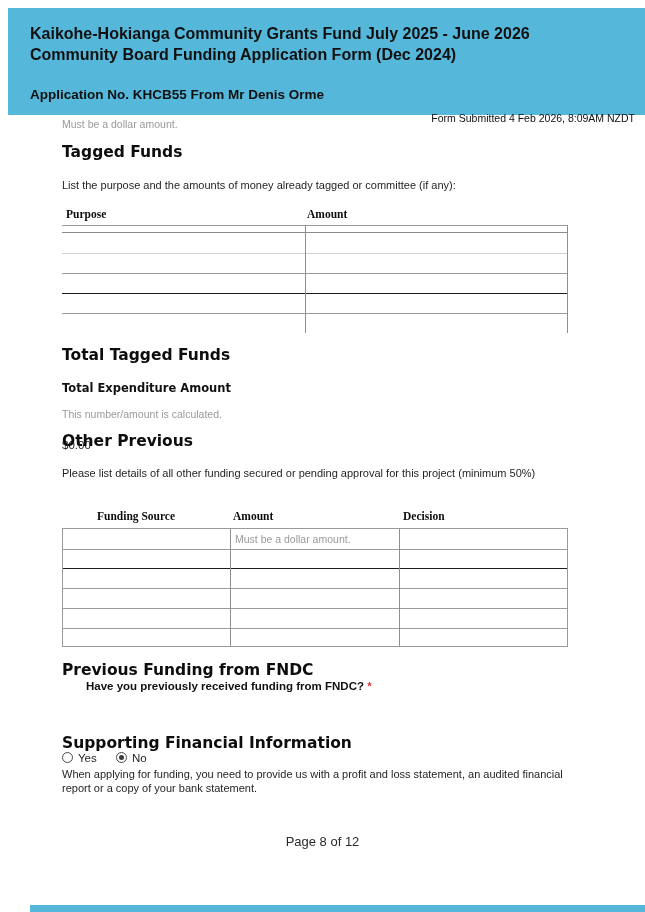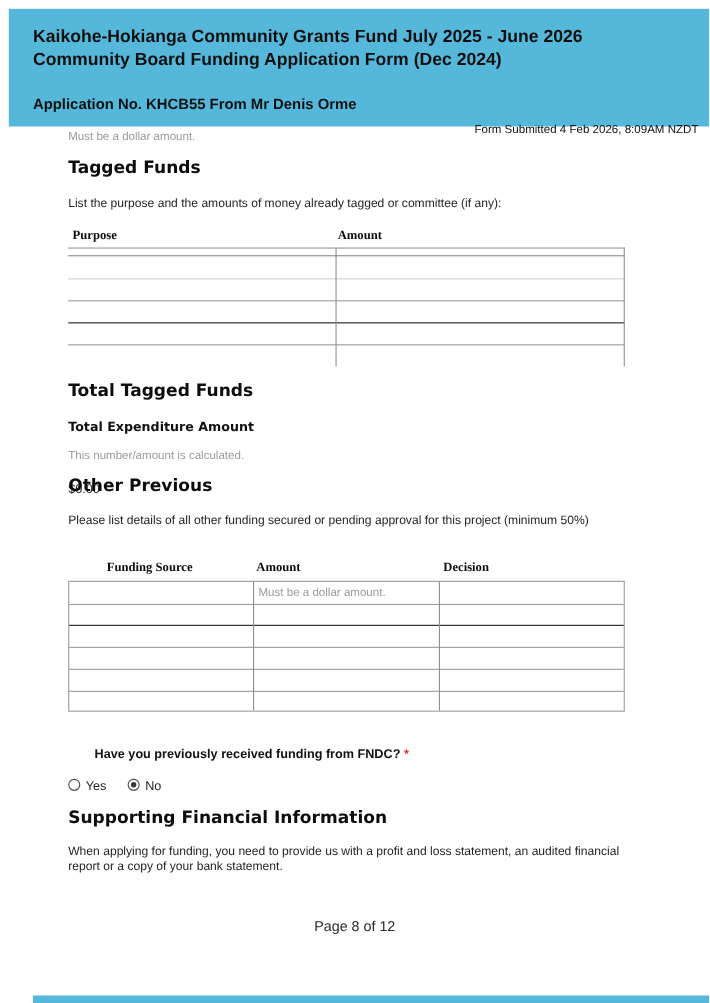--- a/index.html
+++ b/index.html
@@ -54,21 +54,21 @@
   .hline{position:absolute;left:0;right:0;height:1px;background:#9a9a9a;}
   .hline.light{background:#cfcfcf;}
   .hline.dark{background:#1d1d1d;}
   .hline.mid{background:#8a8a8a;}
   .vline{position:absolute;top:0;width:1px;background:#8f8f8f;}
   .cell-placeholder{
     position:absolute;font-size:10.5px;color:#9a9a9a;white-space:nowrap;
   }
   
   .radio-row{position:absolute;left:62px;font-size:11.5px;color:#1f1f1f;}
-  .radio-opt{display:inline-block;margin-right:16px;}
+  .radio-opt{display:inline-block;margin-right:16px;margin-top:44px;}
   .radio{
     display:inline-block;width:9px;height:9px;border:1px solid #4a4a4a;
     border-radius:50%;vertical-align:-1px;margin-right:5px;position:relative;
     background:#fff;
   }
   .radio.selected::after{
     content:"";position:absolute;left:2px;top:2px;width:5px;height:5px;
     border-radius:50%;background:#3a3a3a;
   }
   .req{color:#e03434;font-weight:bold;}
@@ -130,20 +130,21 @@
     <div class="cell-placeholder" style="left:172px;top:4px;">Must be a dollar amount.</div>
     <div class="hline" style="top:20px;"></div>
     <div class="hline dark" style="top:39px;"></div>
     <div class="hline" style="top:59px;"></div>
     <div class="hline" style="top:79px;"></div>
     <div class="hline" style="top:99px;"></div>
     <div class="vline" style="left:167px;height:117px;"></div>
     <div class="vline" style="left:336px;height:117px;"></div>
   </div>
 
+  <div class="h2" style="top:661px;">Previous Funding from FNDC</div>
   <div class="question" style="top:680px;margin-left:24px;"><span>Have you previously received funding from FNDC?</span> <span class="req">*</span></div>
 
   <div class="radio-row" style="top:708px;">
     <span class="radio-opt"><span class="radio"></span><span>Yes</span></span>
     <span class="radio-opt"><span class="radio selected"></span><span>No</span></span>
   </div>
 
   <div class="h2" style="top:734px;">Supporting Financial Information</div>
   <div class="body-text" style="top:767px;">When applying for funding, you need to provide us with a profit and loss statement, an audited financial report or a copy of your bank statement.</div>
 

